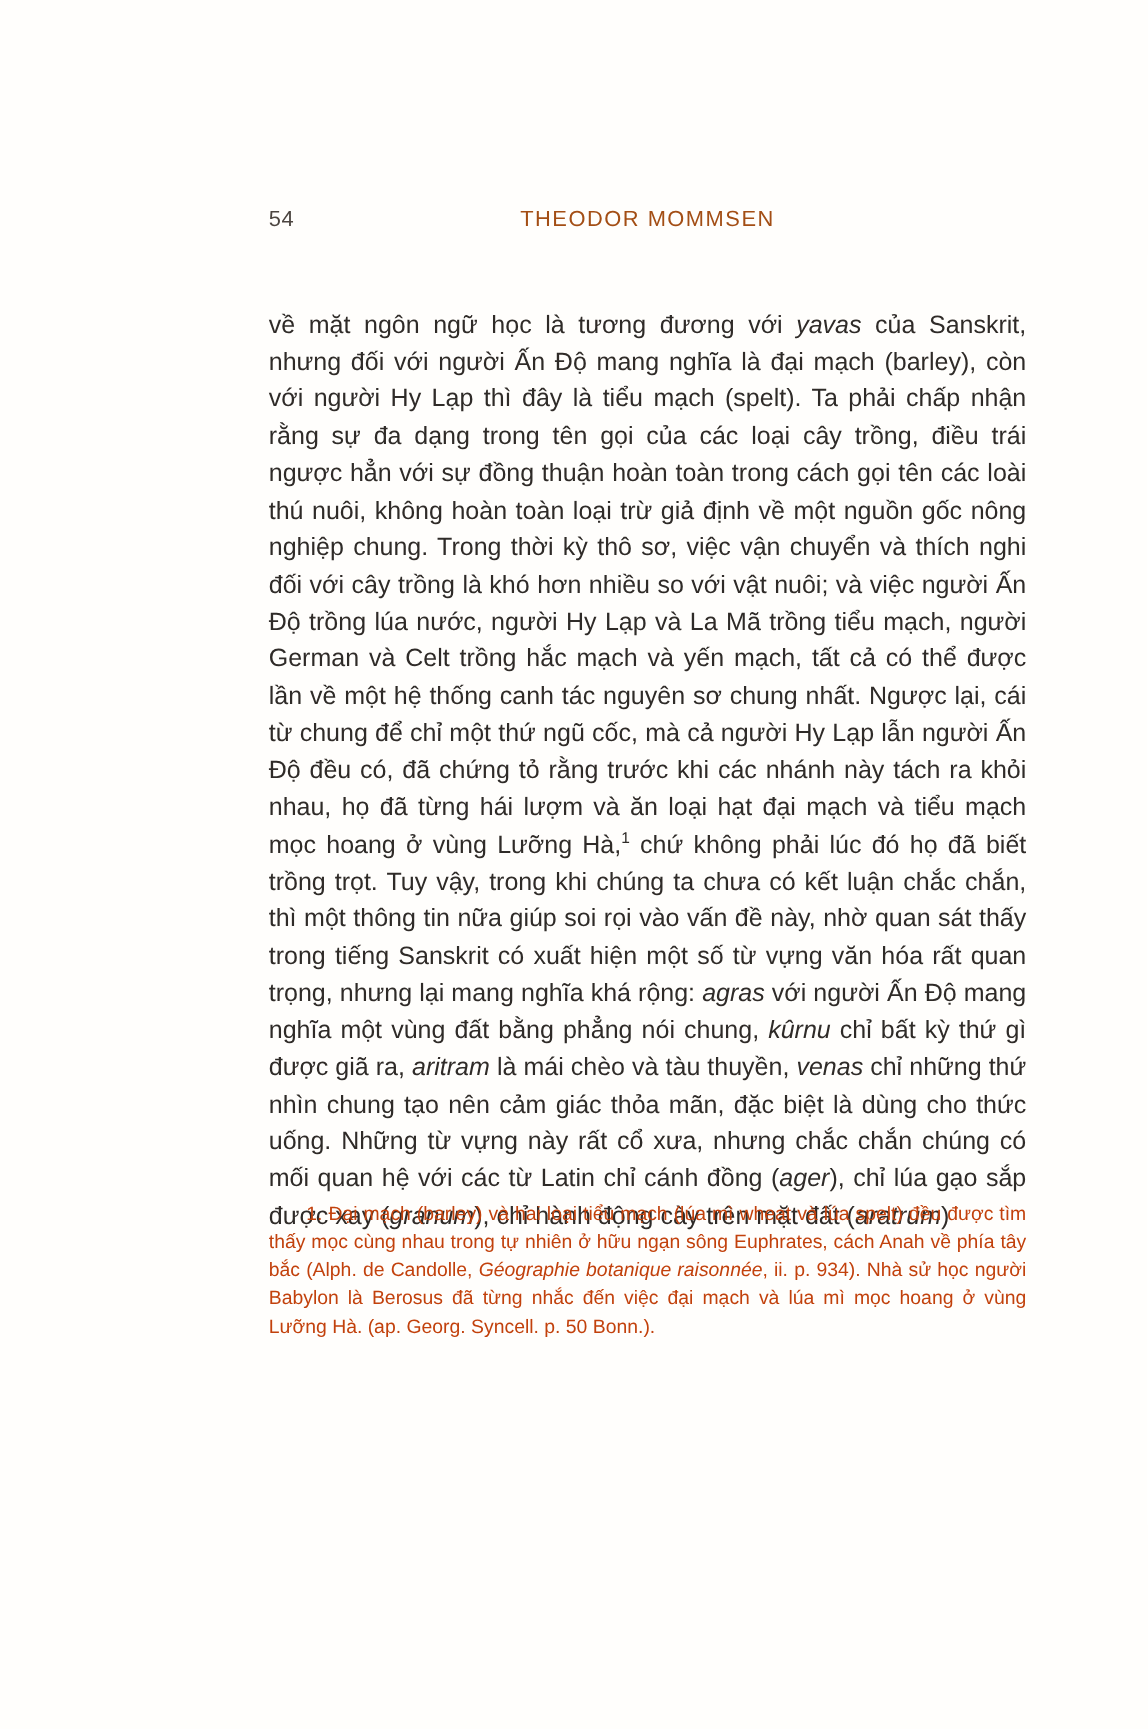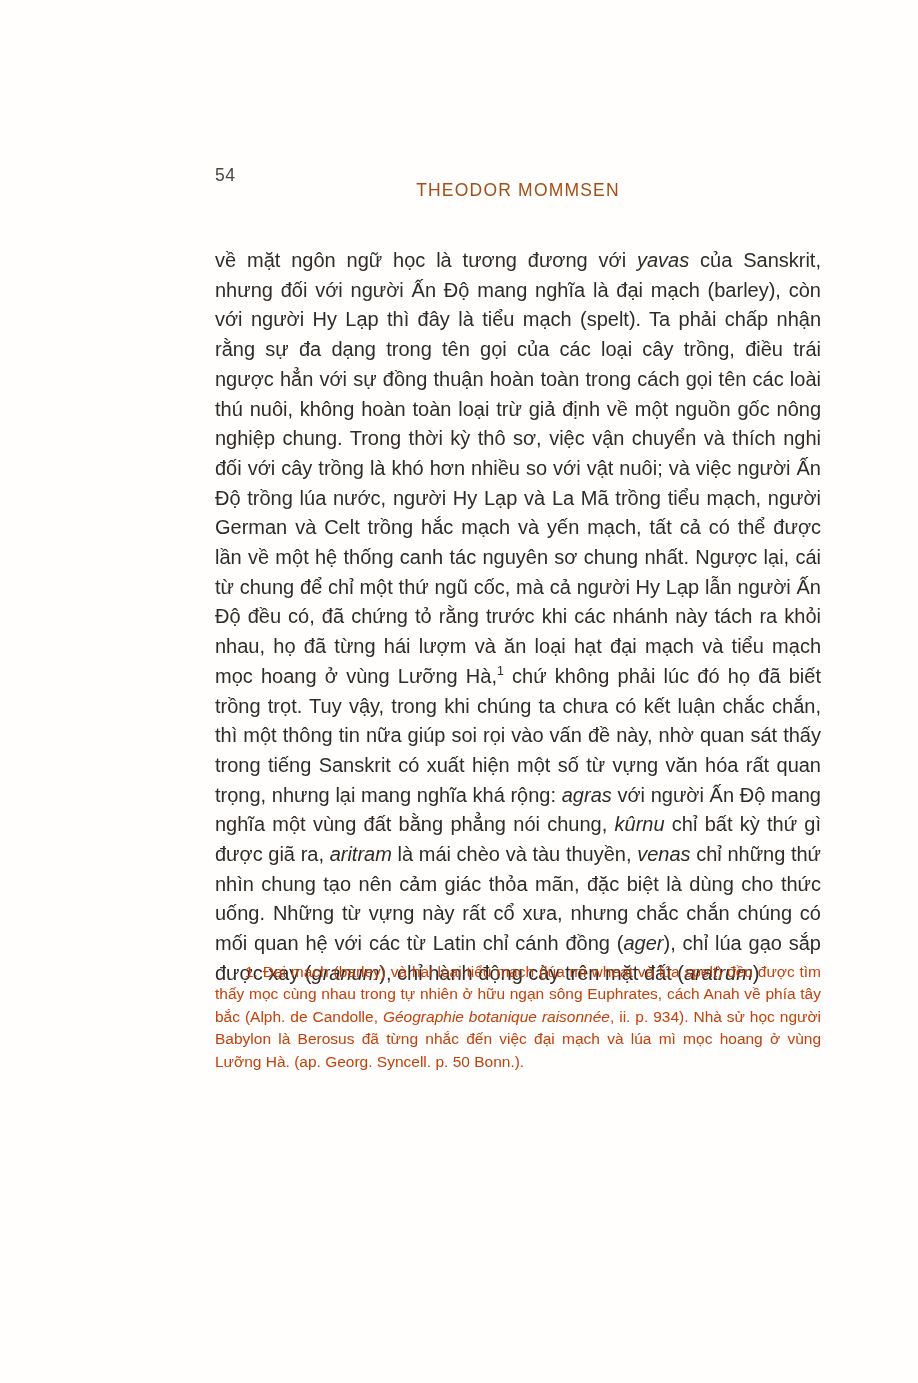--- a/index.html
+++ b/index.html
@@ -30,21 +30,20 @@
     color: #4c4540;
     letter-spacing: 0.5px;
   }
   .running-title {
     display: block;
     text-align: center;
     font-size: 17.5px;
     letter-spacing: 1.2px;
     color: #a34e15;
     font-weight: 400;
-    margin-top: 15px;
   }
   .body-text {
     position: absolute;
     left: 215px;
     top: 202px;
     width: 606px;
     font-size: 20px;
     line-height: 29.7px;
     color: #2f2b28;
     text-align: justify;

